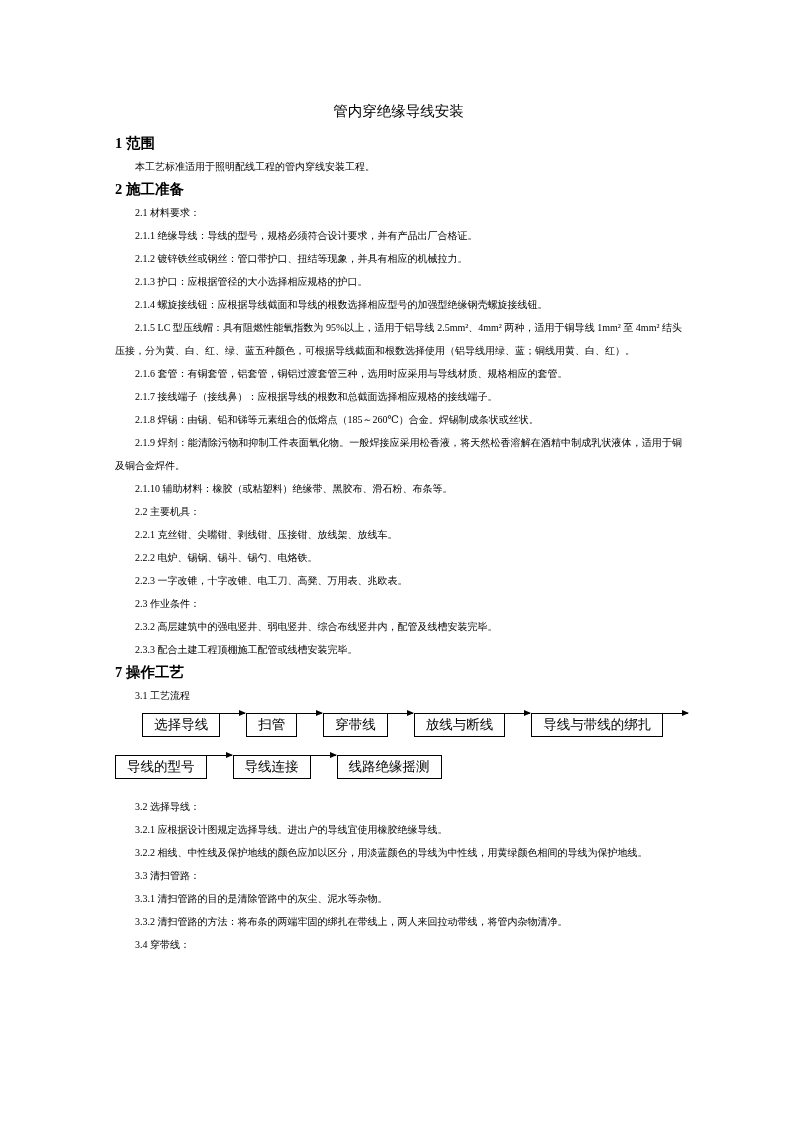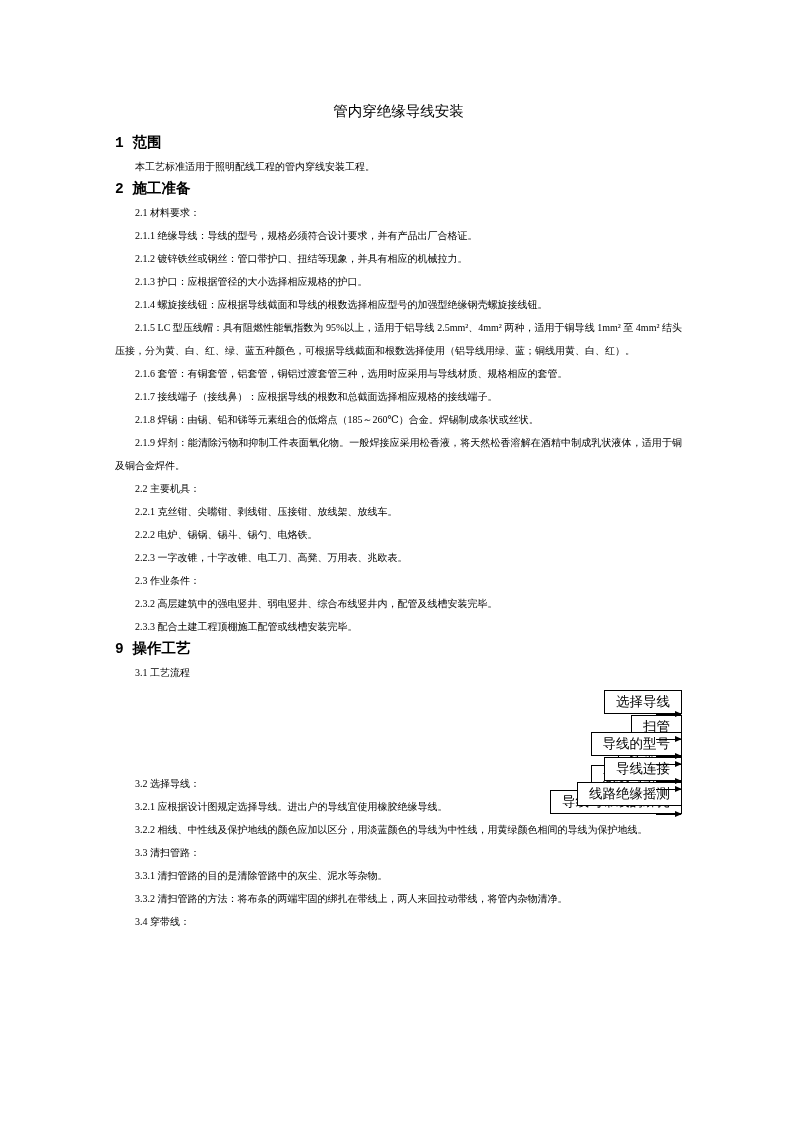--- a/index.html
+++ b/index.html
@@ -15,39 +15,38 @@
     font-family: "Liberation Serif", "DejaVu Serif", serif;
     padding: 100px 112px 20px 115px;
   }
   .title {
     font-size: 14.5px; font-weight: 400;
     text-align: center;
     line-height: 23px;
     margin: 0 0 9px 0;
   }
   .heading {
-    font-family: Liberation Mono, monospace;
+    font-family: Liberation Serif, serif;
     font-weight: 700;
     font-size: 14.5px;
     line-height: 23px;
   }
   .para {
     font-size: 10px;
     line-height: 23px;
     text-indent: 2em;
     text-align: justify;
   }
   .flowchart {
     margin: 6px 0 10px 0;
   }
   .flow-row {
     display: flex;
-    align-items: flex-end;
+    align-items: flex-start;
     height: 30px;
-    flex-direction: column;
   }
   .flow-row + .flow-row { margin-top: 12px; }
   .flow-row.indented { margin-left: 1.7em; }
   .flow-box {
     border: 1px solid #000;
     padding: 2px 11px;
     font-size: 13.5px;
     line-height: 18px;
     white-space: nowrap;
     background: #fff;
@@ -81,28 +80,29 @@
       <div class="para">2.1 材料要求：</div>
       <div class="para">2.1.1 绝缘导线：导线的型号，规格必须符合设计要求，并有产品出厂合格证。</div>
       <div class="para">2.1.2 镀锌铁丝或钢丝：管口带护口、扭结等现象，并具有相应的机械拉力。</div>
       <div class="para">2.1.3 护口：应根据管径的大小选择相应规格的护口。</div>
       <div class="para">2.1.4 螺旋接线钮：应根据导线截面和导线的根数选择相应型号的加强型绝缘钢壳螺旋接线钮。</div>
       <div class="para">2.1.5 LC 型压线帽：具有阻燃性能氧指数为 95%以上，适用于铝导线 2.5mm²、4mm² 两种，适用于铜导线 1mm² 至 4mm² 结头压接，分为黄、白、红、绿、蓝五种颜色，可根据导线截面和根数选择使用（铝导线用绿、蓝；铜线用黄、白、红）。</div>
       <div class="para">2.1.6 套管：有铜套管，铝套管，铜铝过渡套管三种，选用时应采用与导线材质、规格相应的套管。</div>
       <div class="para">2.1.7 接线端子（接线鼻）：应根据导线的根数和总截面选择相应规格的接线端子。</div>
       <div class="para">2.1.8 焊锡：由锡、铅和锑等元素组合的低熔点（185～260℃）合金。焊锡制成条状或丝状。</div>
       <div class="para">2.1.9 焊剂：能清除污物和抑制工件表面氧化物。一般焊接应采用松香液，将天然松香溶解在酒精中制成乳状液体，适用于铜及铜合金焊件。</div>
+      <div class="para">2.1.10 辅助材料：橡胶（或粘塑料）绝缘带、黑胶布、滑石粉、布条等。</div>
       <div class="para">2.2 主要机具：</div>
       <div class="para">2.2.1 克丝钳、尖嘴钳、剥线钳、压接钳、放线架、放线车。</div>
       <div class="para">2.2.2 电炉、锡锅、锡斗、锡勺、电烙铁。</div>
       <div class="para">2.2.3 一字改锥，十字改锥、电工刀、高凳、万用表、兆欧表。</div>
       <div class="para">2.3 作业条件：</div>
       <div class="para">2.3.2 高层建筑中的强电竖井、弱电竖井、综合布线竖井内，配管及线槽安装完毕。</div>
       <div class="para">2.3.3 配合土建工程顶棚施工配管或线槽安装完毕。</div>
-      <div class="heading">9 操作工艺</div>
+      <div class="heading">7 操作工艺</div>
       <div class="para">3.1 工艺流程</div>
       <div class="flowchart">
         <div class="flow-row indented">
           <span class="flow-box">选择导线</span>
           <span class="flow-arrow"></span>
           <span class="flow-box">扫管</span>
           <span class="flow-arrow"></span>
           <span class="flow-box">穿带线</span>
           <span class="flow-arrow"></span>
           <span class="flow-box">放线与断线</span>

